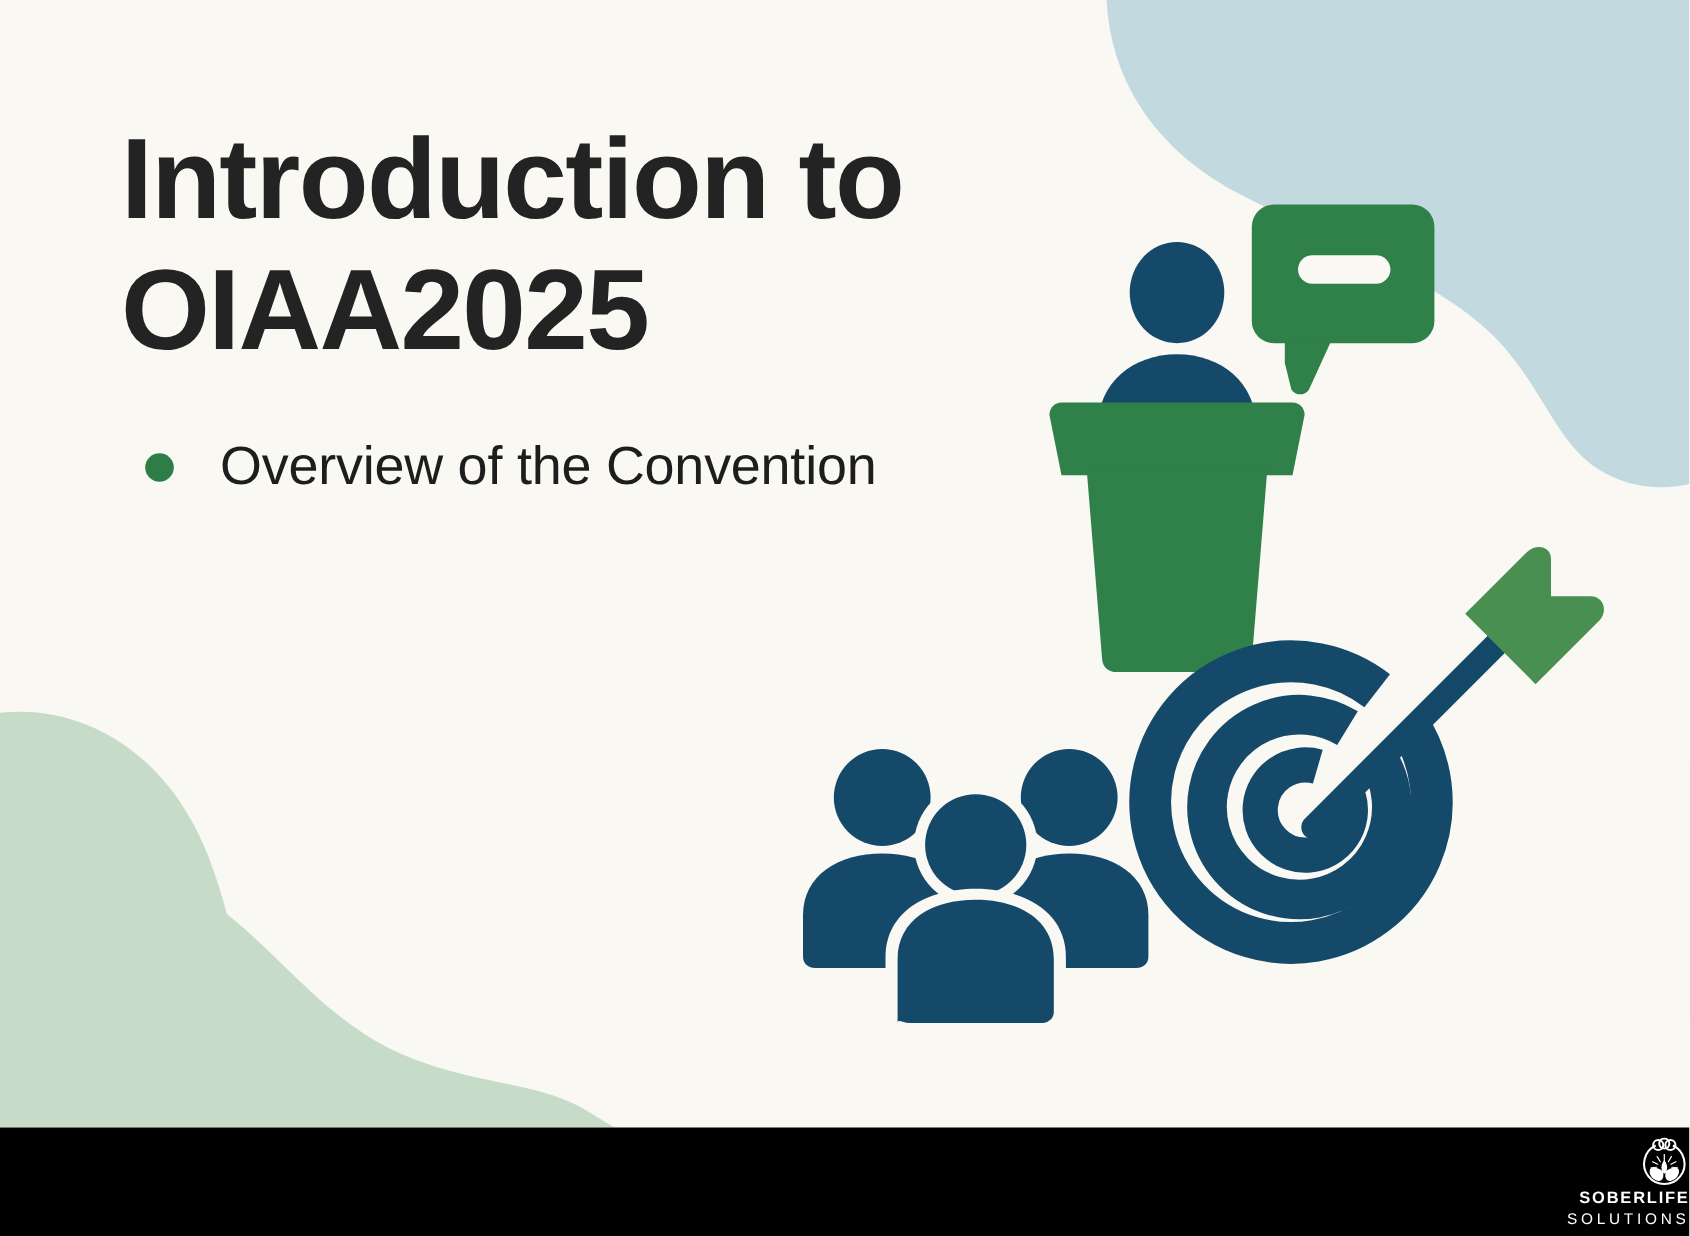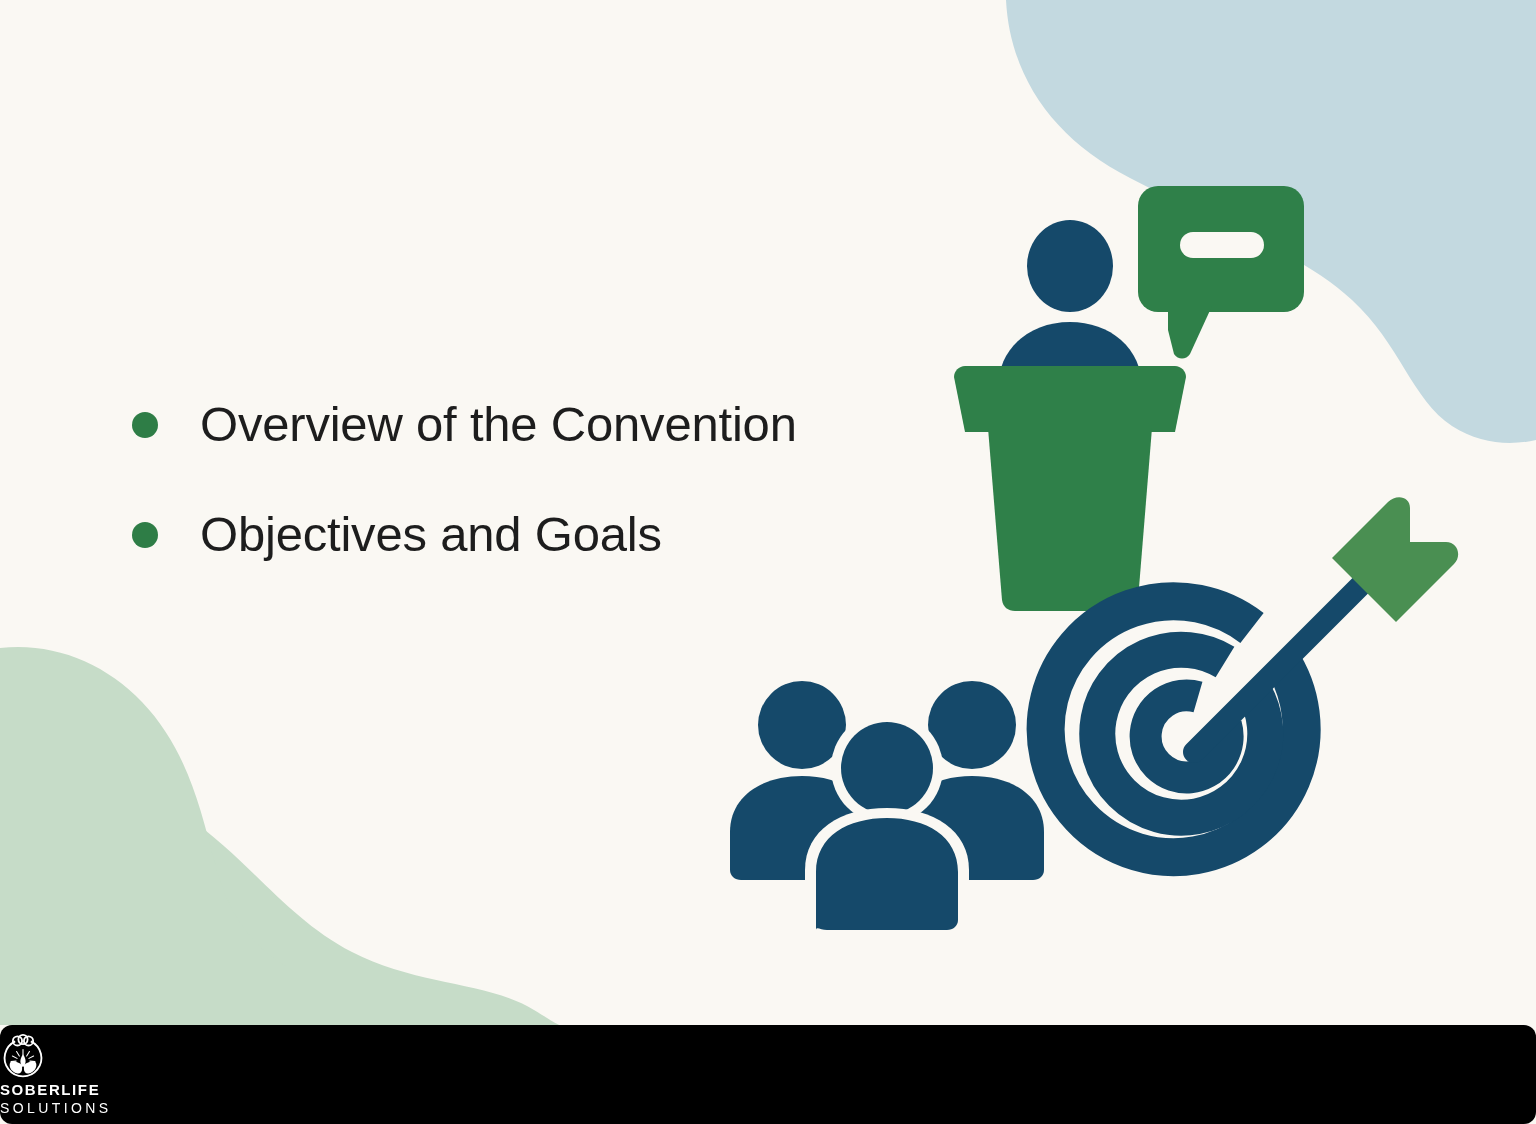--- a/index.html
+++ b/index.html
@@ -90,23 +90,22 @@
   
   .footer {
     position: absolute;
     left: 0;
     bottom: 0;
     width: 1536px;
     height: 99px;
     background: #000000;
     display: flex;
     flex-direction: column;
-    align-items: flex-start;
+    align-items: flex-end;
     justify-content: center;
-    border-radius: 12px;
   }
   .footer-logo-mark {
     width: 46px;
     height: 46px;
     margin-bottom: 2px;
   }
   .footer-brand {
     font-family: "Liberation Sans", sans-serif;
     font-size: 15px;
     font-weight: bold;
@@ -144,29 +143,27 @@
              C 418 986, 490 982, 534 1010
              C 552 1021, 558 1025, 560 1025
              L 0 1025 Z"></path>
     <path fill="#c6dcc8" d="M 0 648
              C 52 642, 104 662, 142 702
              C 186 748, 200 806, 214 860
              C 226 908, 248 944, 286 966
              L 0 966 Z"></path>
   </svg>
 
+  <h1 class="title">Introduction to
+OIAA2025</h1>
 
   <ul class="bullet-list">
     <li class="bullet-item">
       <span class="bullet-dot"></span>
       <span class="bullet-text">Overview of the Convention</span>
-    </li>
-    <li class="bullet-item">
-      <span class="bullet-dot"></span>
-      <span class="bullet-text">Objectives and Goals</span>
     </li>
   </ul>
 
   <svg class="illustration" viewBox="0 0 740 760" xmlns="http://www.w3.org/2000/svg">
 
     <g>
 
       <ellipse cx="350" cy="96" rx="43" ry="46" fill="#15496a"></ellipse>
 
       <path fill="#15496a" d="M 278 218

